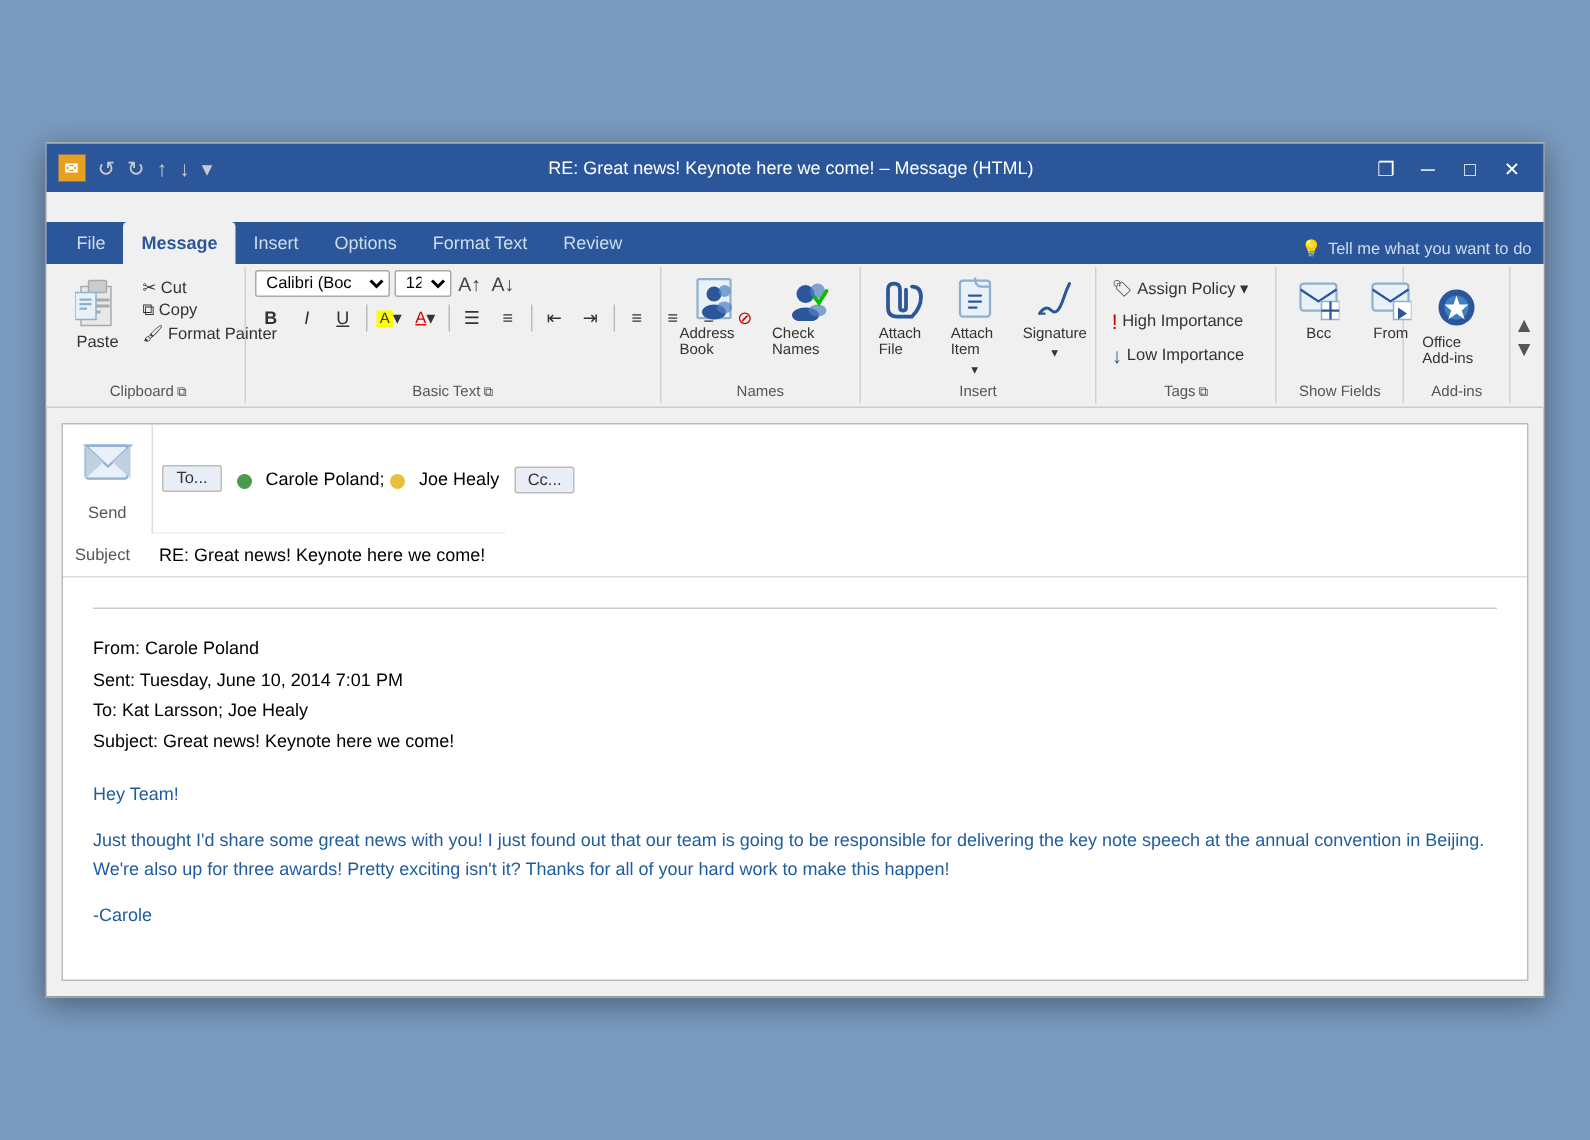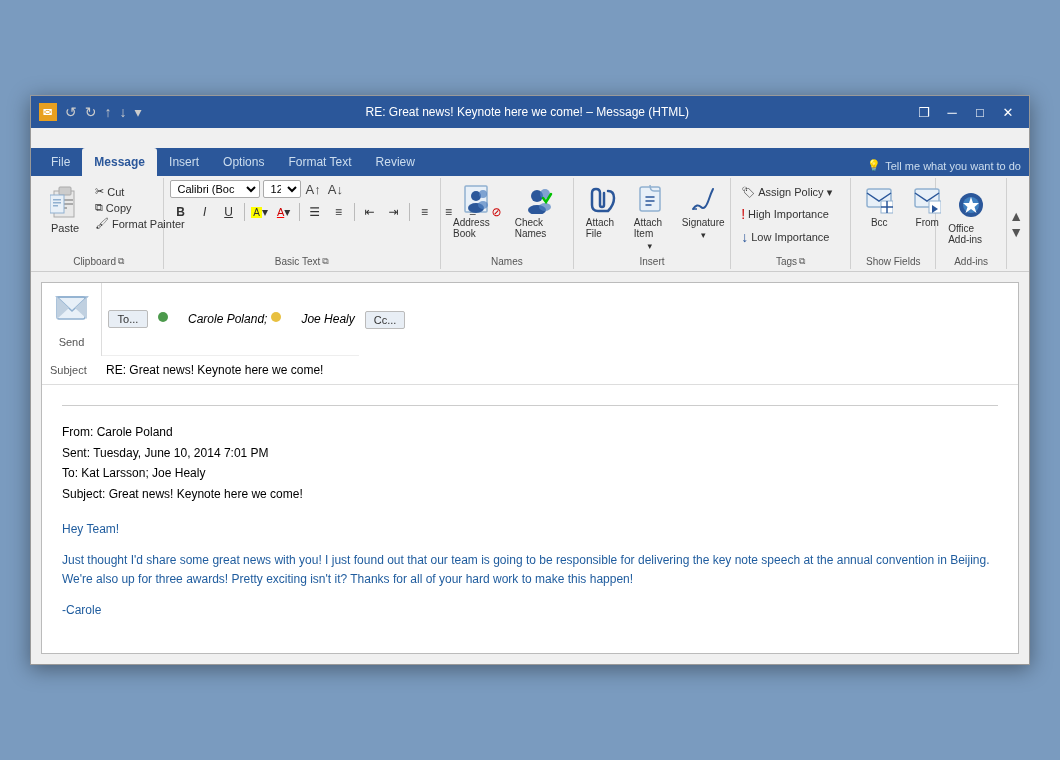--- a/index.html
+++ b/index.html
@@ -364,24 +364,23 @@
     }
     .compose-recipients {
       display: flex;
       align-items: center;
       flex: 1;
       padding: 2px 4px;
       gap: 4px;
     }
     .recipient-tag {
       display: flex;
-      align-items: flex-start;
-      gap: 20px;
+      align-items: flex-end;
+      gap: 9px;
       font-size: 12px;
-      font-style: italic;
     }
     .recipient-dot {
       width: 10px;
       height: 10px;
       border-radius: 50%;
       display: inline-block;
     }
     .dot-green { background: #4c9a4c; }
     .dot-yellow { background: #e8c040; }
     .compose-subject-field {

